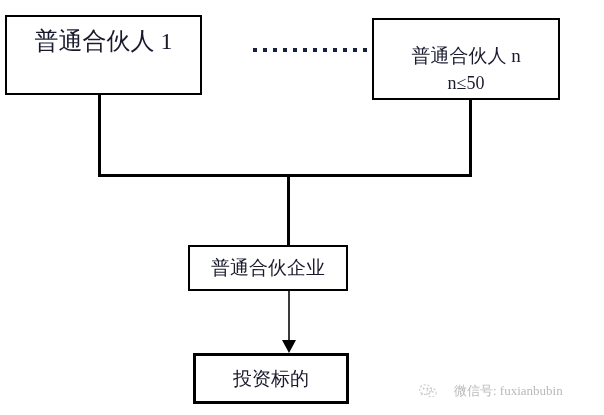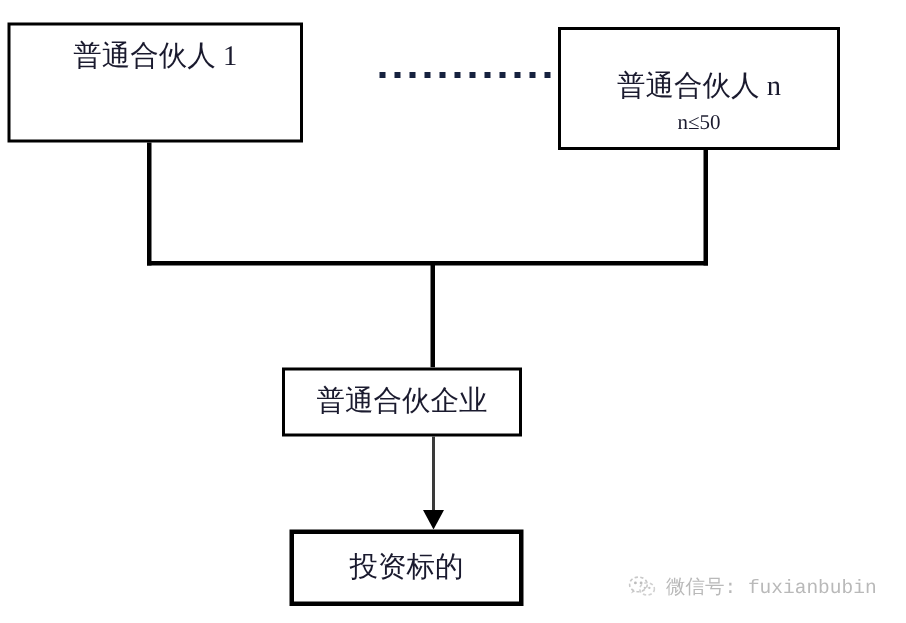--- a/index.html
+++ b/index.html
@@ -36,36 +36,36 @@
   }
 
   
   #node-partner-1 {
     left: 5px;
     top: 15px;
     width: 197px;
     height: 80px;
     justify-content: flex-start;
     padding-top: 9px;
-    font-size: 19px;
+    font-size: 24px;
   }
 
   
   #node-partner-n {
     left: 372px;
     top: 18px;
     width: 188px;
     height: 82px;
     justify-content: center;
     padding-top: 20px;
     font-size: 19px;
   }
   #node-partner-n .node-line + .node-line {
     margin-top: 4px;
-    font-size: 14px;
+    font-size: 18px;
   }
 
   
   #node-enterprise {
     left: 188px;
     top: 245px;
     width: 160px;
     height: 46px;
     justify-content: center;
     font-size: 19px;
@@ -132,23 +132,23 @@
     background: #16213e;
   }
 
   
   #watermark {
     position: absolute;
     left: 419px;
     top: 382px;
     display: flex;
     align-items: center;
-    gap: 7px;
+    gap: 17px;
     color: #b9b9b9;
-    font-family: Liberation Mono, monospace;
+    font-family: Liberation Serif, serif;
     font-size: 13px;
     white-space: nowrap;
   }
   #watermark svg { display: block; }
 </style>
 </head>
 <body>
 
 <div id="canvas">
 

